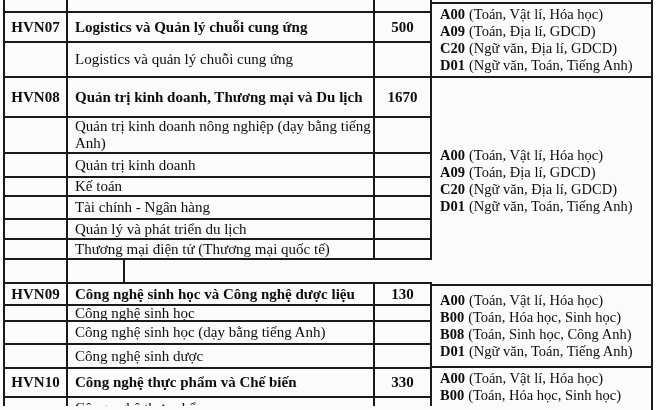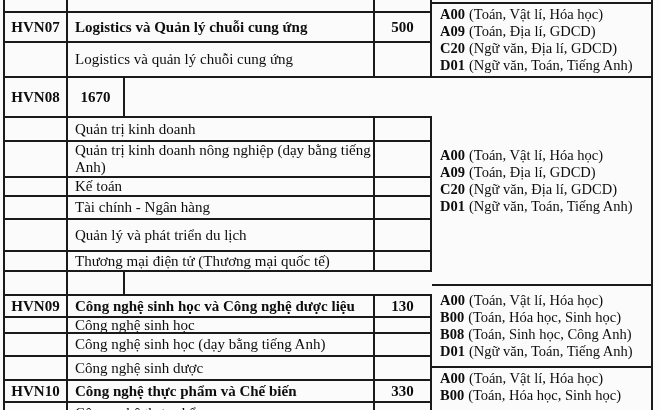--- a/index.html
+++ b/index.html
@@ -51,43 +51,44 @@
       <div class="c c3">500</div>
     </div>
     <div class="r" style="height:35px">
       <div class="c c1"></div>
       <div class="c c2">Logistics và quản lý chuỗi cung ứng</div>
       <div class="c c3"></div>
     </div>
 
     <div class="r hdr" style="height:40px">
       <div class="c c1">HVN08</div>
+      <div class="c c2">Quản trị kinh doanh, Thương mại và Du lịch</div>
       <div class="c c3">1670</div>
+    </div>
+    <div class="r wrap2" style="height:36px">
+      <div class="c c1"></div>
+      <div class="c c2">Quản trị kinh doanh nông nghiệp (dạy bằng tiếng Anh)</div>
+      <div class="c c3"></div>
     </div>
     <div class="r" style="height:24px">
       <div class="c c1"></div>
       <div class="c c2">Quản trị kinh doanh</div>
-      <div class="c c3"></div>
-    </div>
-    <div class="r wrap2" style="height:36px">
-      <div class="c c1"></div>
-      <div class="c c2">Quản trị kinh doanh nông nghiệp (dạy bằng tiếng Anh)</div>
       <div class="c c3"></div>
     </div>
     <div class="r" style="height:19px">
       <div class="c c1"></div>
       <div class="c c2">Kế toán</div>
       <div class="c c3"></div>
     </div>
     <div class="r" style="height:23px">
       <div class="c c1"></div>
       <div class="c c2">Tài chính - Ngân hàng</div>
       <div class="c c3"></div>
     </div>
-    <div class="r" style="height:32px">
+    <div class="r" style="height:20px">
       <div class="c c1"></div>
       <div class="c c2">Quản lý và phát triển du lịch</div>
       <div class="c c3"></div>
     </div>
     <div class="r" style="height:20px">
       <div class="c c1"></div>
       <div class="c c2">Thương mại điện tử (Thương mại quốc tế)</div>
       <div class="c c3"></div>
     </div>
     <div class="r" style="height:24px">
@@ -109,21 +110,21 @@
       <div class="c c1"></div>
       <div class="c c2">Công nghệ sinh học (dạy bằng tiếng Anh)</div>
       <div class="c c3"></div>
     </div>
     <div class="r" style="height:24px">
       <div class="c c1"></div>
       <div class="c c2">Công nghệ sinh dược</div>
       <div class="c c3"></div>
     </div>
 
-    <div class="r hdr" style="height:22px">
+    <div class="r hdr" style="height:29px">
       <div class="c c1">HVN10</div>
       <div class="c c2">Công nghệ thực phẩm và Chế biến</div>
       <div class="c c3">330</div>
     </div>
     <div class="r nb cut" style="height:8px">
       <div class="c c1"></div>
       <div class="c c2">Công nghệ thực phẩm</div>
       <div class="c c3"></div>
     </div>
   </div>

